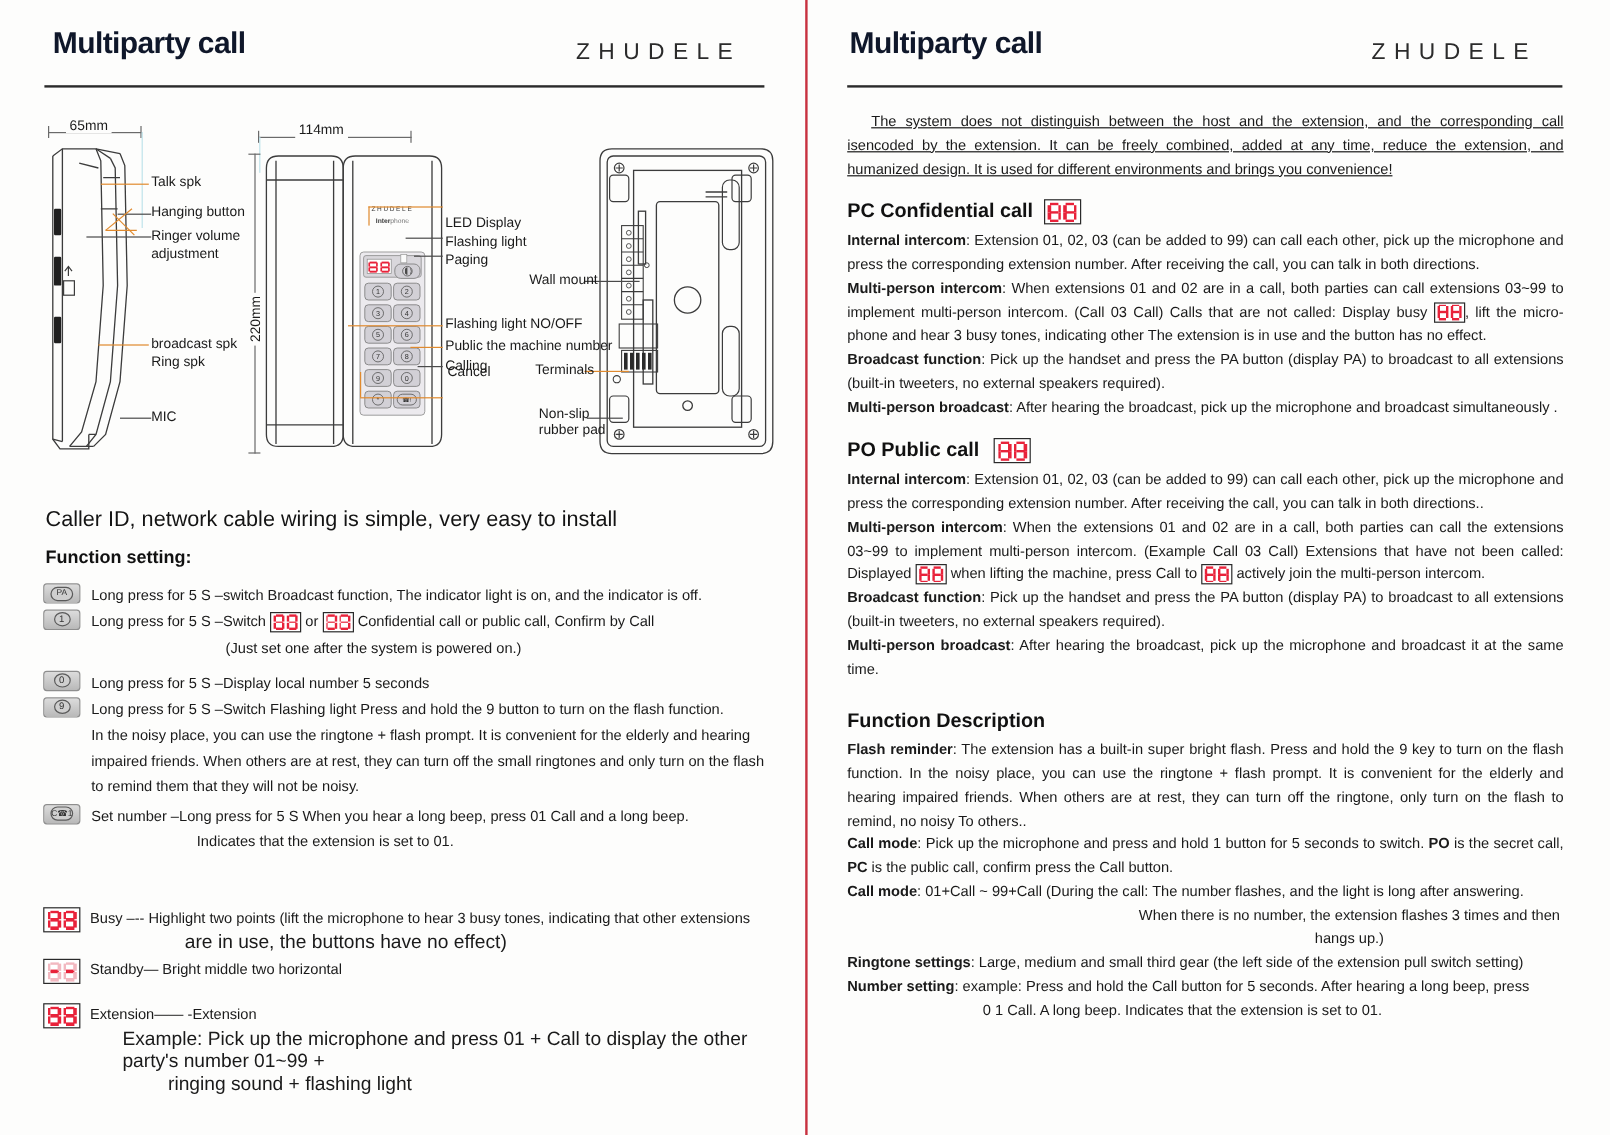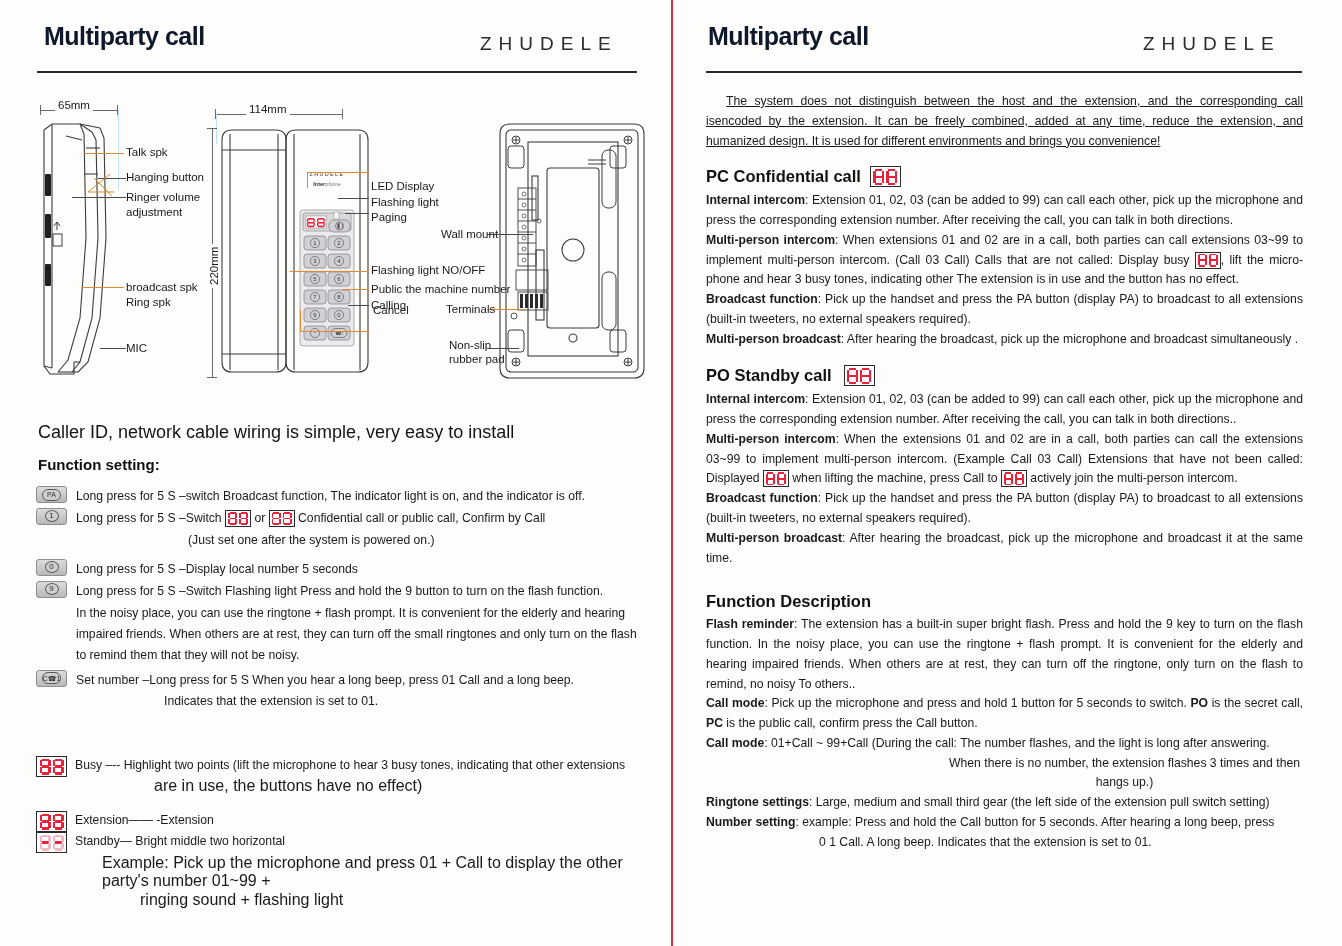--- a/index.html
+++ b/index.html
@@ -512,20 +512,44 @@
               <i class="v tl"></i>
               <i class="v tr"></i>
               <i class="v bl"></i>
               <i class="v br"></i>
             </span>
         </span>
         <span class="st-txt">Busy –--  Highlight two points (lift the microphone to hear 3 busy tones, indicating that other extensions</span>
       </div>
       <div class="st-txt" style="margin:0 0 4px 118px;">are in use, the buttons have no effect)</div>
 
+      <div class="st-row">
+        <span class="led big standby">
+          <span class="dgt">
+              <i class="h ht"></i>
+              <i class="h hm"></i>
+              <i class="h hb"></i>
+              <i class="v tl"></i>
+              <i class="v tr"></i>
+              <i class="v bl"></i>
+              <i class="v br"></i>
+            </span>
+          <span class="dgt">
+              <i class="h ht"></i>
+              <i class="h hm"></i>
+              <i class="h hb"></i>
+              <i class="v tl"></i>
+              <i class="v tr"></i>
+              <i class="v bl"></i>
+              <i class="v br"></i>
+            </span>
+        </span>
+        <span class="st-txt">Standby— Bright middle two horizontal</span>
+      </div>
+
       <div class="st-row" style="margin-top:16px;">
         <span class="led big">
           <span class="dgt">
               <i class="h ht"></i>
               <i class="h hm"></i>
               <i class="h hb"></i>
               <i class="v tl"></i>
               <i class="v tr"></i>
               <i class="v bl"></i>
               <i class="v br"></i>
@@ -534,44 +558,20 @@
               <i class="h ht"></i>
               <i class="h hm"></i>
               <i class="h hb"></i>
               <i class="v tl"></i>
               <i class="v tr"></i>
               <i class="v bl"></i>
               <i class="v br"></i>
             </span>
         </span>
         <span class="st-txt">Extension—— -Extension</span>
-      </div>
-
-      <div class="st-row">
-        <span class="led big standby">
-          <span class="dgt">
-              <i class="h ht"></i>
-              <i class="h hm"></i>
-              <i class="h hb"></i>
-              <i class="v tl"></i>
-              <i class="v tr"></i>
-              <i class="v bl"></i>
-              <i class="v br"></i>
-            </span>
-          <span class="dgt">
-              <i class="h ht"></i>
-              <i class="h hm"></i>
-              <i class="h hb"></i>
-              <i class="v tl"></i>
-              <i class="v tr"></i>
-              <i class="v bl"></i>
-              <i class="v br"></i>
-            </span>
-        </span>
-        <span class="st-txt">Standby— Bright middle two horizontal</span>
       </div>
       <div class="st-txt" style="margin:1px 0 0 66px;">Example:  Pick up the microphone and press 01 + Call to display the other party's number 01~99 +</div>
       <div class="st-txt" style="margin:1px 0 0 104px;">ringing sound + flashing light</div>
     </div>
   </div>
 
   <div class="col col-right">
 
     <div class="hdr">
       <div class="hdr-title" style="position:absolute;left:35px;top:24px;">Multiparty call</div>
@@ -637,21 +637,21 @@
 
       <p class="para" style="text-align:justify;">
         <b>Broadcast function</b><span>:  Pick up the handset and press the PA button (display PA) to broadcast to all extensions (built-in tweeters, no external speakers required).</span>
       </p>
 
       <p class="para" style="text-align:justify;">
         <b>Multi-person broadcast</b><span>:  After hearing the broadcast, pick up the microphone and broadcast simultaneously .</span>
       </p>
 
       <div style="margin-top:16px;display:flex;align-items:center;gap:12px;">
-        <span class="h2">PO Standby call</span>
+        <span class="h2">PO Public call</span>
         <span class="led big">
           <span class="dgt">
               <i class="h ht"></i>
               <i class="h hm"></i>
               <i class="h hb"></i>
               <i class="v tl"></i>
               <i class="v tr"></i>
               <i class="v bl"></i>
               <i class="v br"></i>
             </span>

